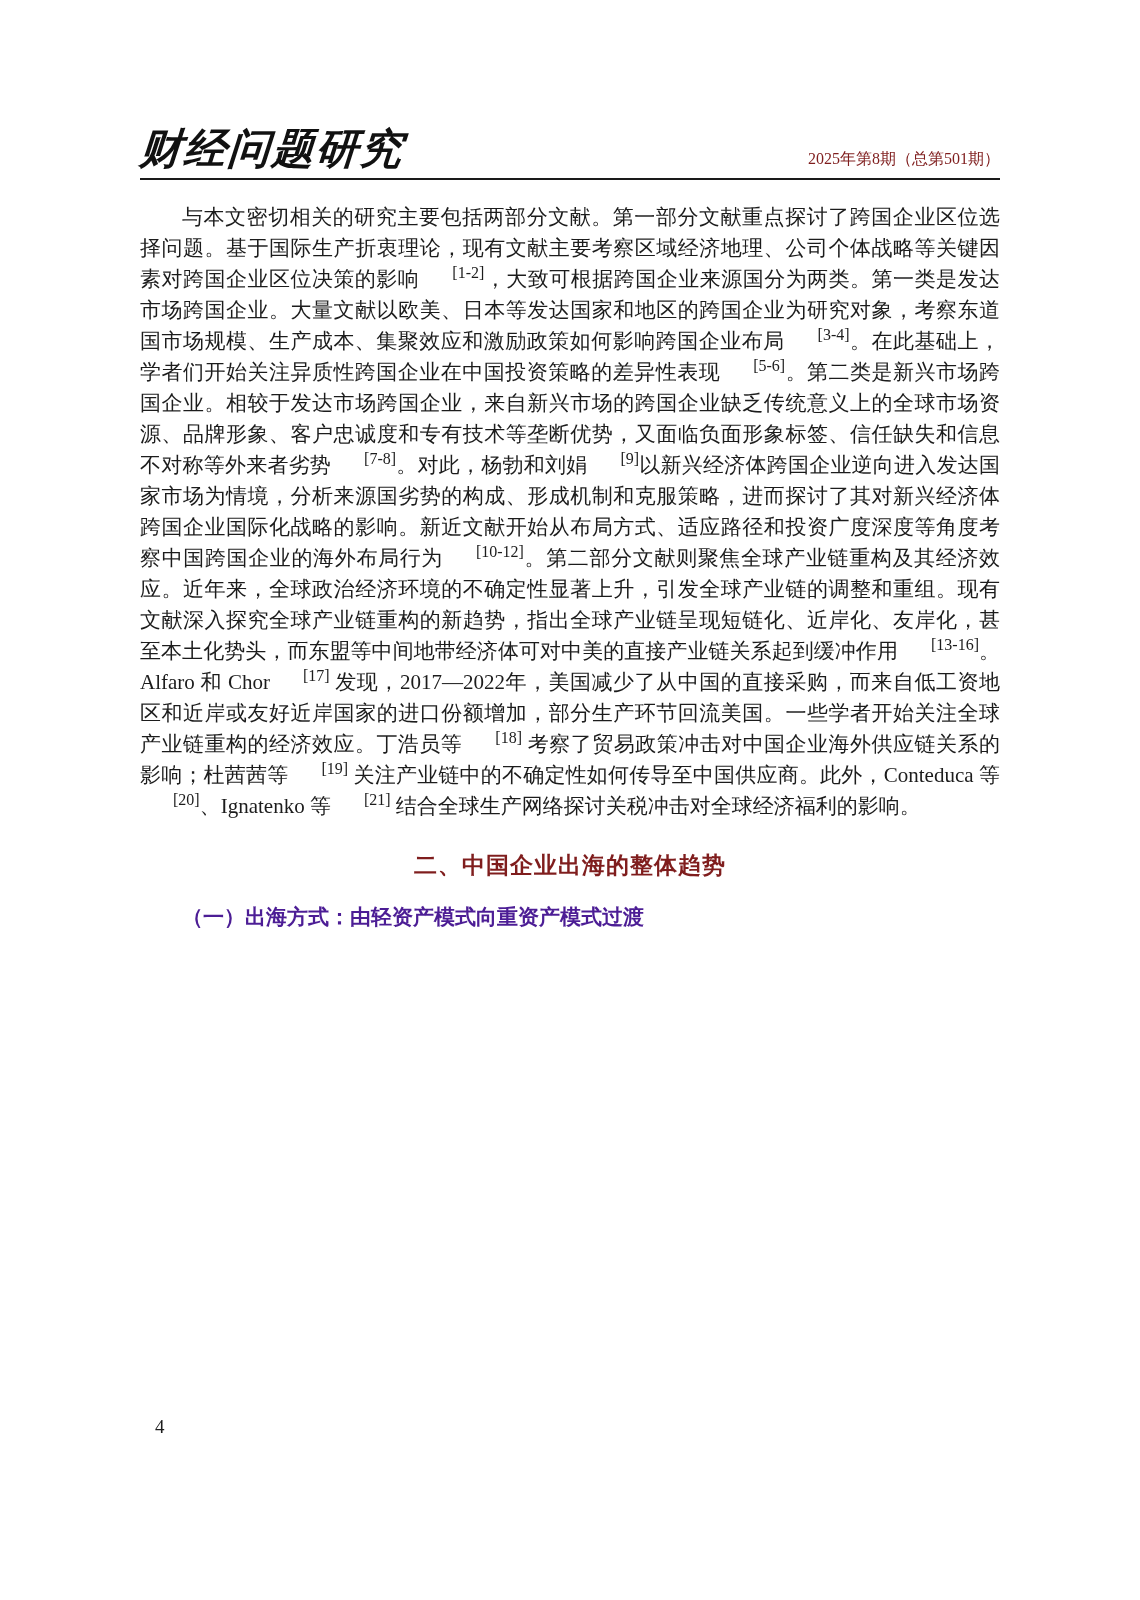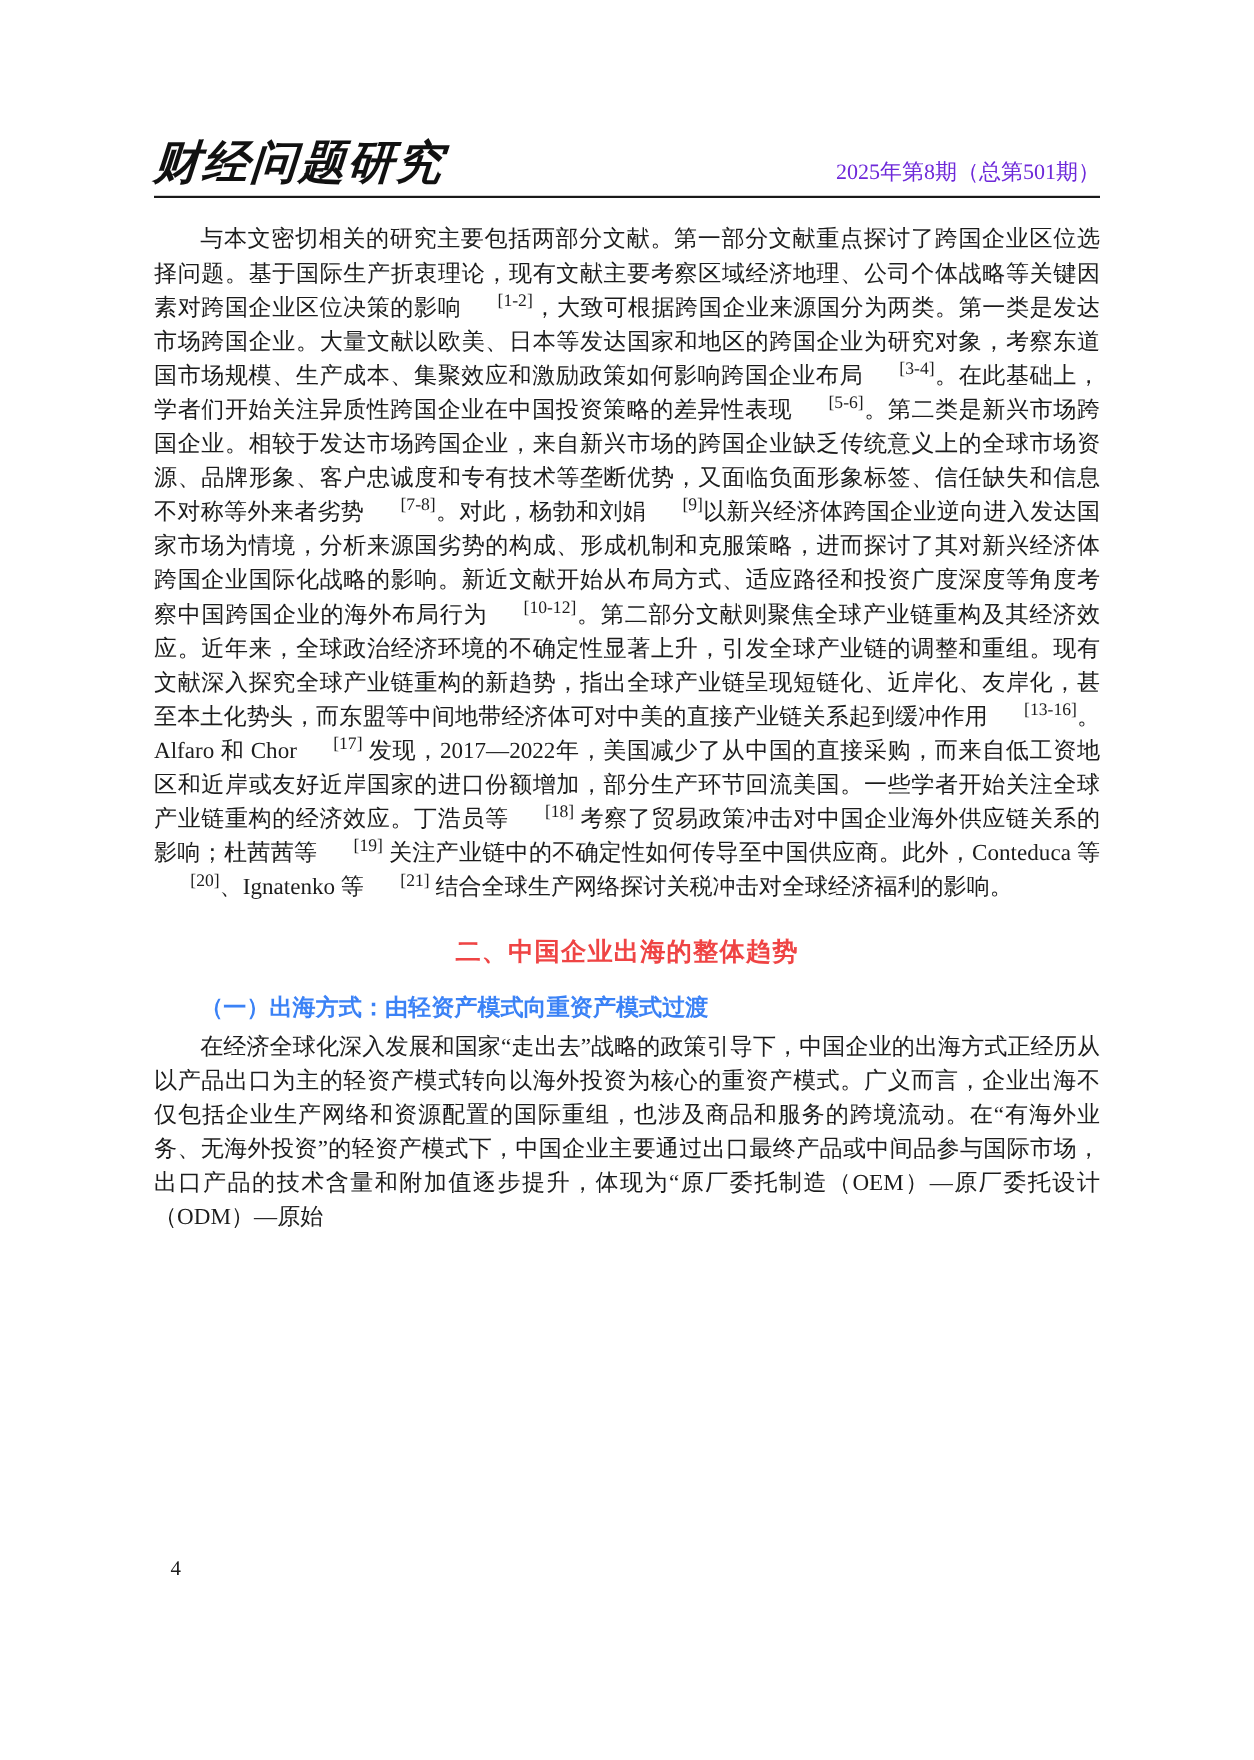--- a/index.html
+++ b/index.html
@@ -28,22 +28,22 @@
     font-weight:900;
     font-style:italic;
     font-size:42px;
     line-height:1.1;
     letter-spacing:2px;
     transform:skewX(-4deg);
     color:#111;
   }
   .issue-info{
     font-family:"Liberation Serif","DejaVu Serif",serif;
-    font-size:20px;
-    color:#6d28d9;
+    font-size:16px;
+    color:#7f1d1d;
     padding-bottom:2px;
     white-space:nowrap;
   }
   .article{
     margin-top:22px;
     font-family:"Liberation Serif","DejaVu Serif",serif;
     font-size:21px;
     line-height:31px;
     text-align:justify;
   }
@@ -62,30 +62,30 @@
     margin-left:33px;
   }
   .article h2{
     font-family:"Liberation Sans","DejaVu Sans",sans-serif;
     font-weight:bold;
     font-size:23px;
     text-align:center;
     letter-spacing:1px;
     margin:28px 0 20px 0;
     text-indent:0;
-    color:#ef4444;
+    color:#7f1d1d;
   }
   .article h3{
     font-family:"Liberation Sans","DejaVu Sans",sans-serif;
     font-weight:bold;
     font-size:21px;
     margin:4px 0 4px 0;
     text-indent:2em;
     text-align:left;
-    color:#3b82f6;
+    color:#4c1d95;
   }
   .page-number{
     position:absolute;
     left:155px; top:1416px;
     font-family:"Liberation Serif","DejaVu Serif",serif;
     font-size:19px;
     color:#1c1c1c;
   }
 </style>
 </head>
@@ -94,17 +94,16 @@
 <div class="page">
   <div class="content">
     <div class="page-header">
       <div class="journal-logo">财经问题研究</div>
       <div class="issue-info">2025年第8期（总第501期）</div>
     </div>
     <div class="article">
         <p>与本文密切相关的研究主要包括两部分文献。第一部分文献重点探讨了跨国企业区位选择问题。基于国际生产折衷理论，现有文献主要考察区域经济地理、公司个体战略等关键因素对跨国企业区位决策的影响<sup>[1-2]</sup>，大致可根据跨国企业来源国分为两类。第一类是发达市场跨国企业。大量文献以欧美、日本等发达国家和地区的跨国企业为研究对象，考察东道国市场规模、生产成本、集聚效应和激励政策如何影响跨国企业布局<sup>[3-4]</sup>。在此基础上，学者们开始关注异质性跨国企业在中国投资策略的差异性表现<sup>[5-6]</sup>。第二类是新兴市场跨国企业。相较于发达市场跨国企业，来自新兴市场的跨国企业缺乏传统意义上的全球市场资源、品牌形象、客户忠诚度和专有技术等垄断优势，又面临负面形象标签、信任缺失和信息不对称等外来者劣势<sup>[7-8]</sup>。对此，杨勃和刘娟<sup>[9]</sup>以新兴经济体跨国企业逆向进入发达国家市场为情境，分析来源国劣势的构成、形成机制和克服策略，进而探讨了其对新兴经济体跨国企业国际化战略的影响。新近文献开始从布局方式、适应路径和投资广度深度等角度考察中国跨国企业的海外布局行为<sup>[10-12]</sup>。第二部分文献则聚焦全球产业链重构及其经济效应。近年来，全球政治经济环境的不确定性显著上升，引发全球产业链的调整和重组。现有文献深入探究全球产业链重构的新趋势，指出全球产业链呈现短链化、近岸化、友岸化，甚至本土化势头，而东盟等中间地带经济体可对中美的直接产业链关系起到缓冲作用<sup>[13-16]</sup>。Alfaro 和 Chor<sup>[17]</sup> 发现，2017—2022年，美国减少了从中国的直接采购，而来自低工资地区和近岸或友好近岸国家的进口份额增加，部分生产环节回流美国。一些学者开始关注全球产业链重构的经济效应。丁浩员等<sup>[18]</sup> 考察了贸易政策冲击对中国企业海外供应链关系的影响；杜茜茜等<sup>[19]</sup> 关注产业链中的不确定性如何传导至中国供应商。此外，Conteduca 等<sup>[20]</sup>、Ignatenko 等<sup>[21]</sup> 结合全球生产网络探讨关税冲击对全球经济福利的影响。</p>
         <h2>二、中国企业出海的整体趋势</h2>
         <h3>（一）出海方式：由轻资产模式向重资产模式过渡</h3>
-        <p>在经济全球化深入发展和国家“走出去”战略的政策引导下，中国企业的出海方式正经历从以产品出口为主的轻资产模式转向以海外投资为核心的重资产模式。广义而言，企业出海不仅包括企业生产网络和资源配置的国际重组，也涉及商品和服务的跨境流动。在“有海外业务、无海外投资”的轻资产模式下，中国企业主要通过出口最终产品或中间品参与国际市场，出口产品的技术含量和附加值逐步提升，体现为“原厂委托制造（OEM）—原厂委托设计（ODM）—原始</p>
       </div>
   </div>
   <div class="page-number">4</div>
 </div>
 
 </body></html>

